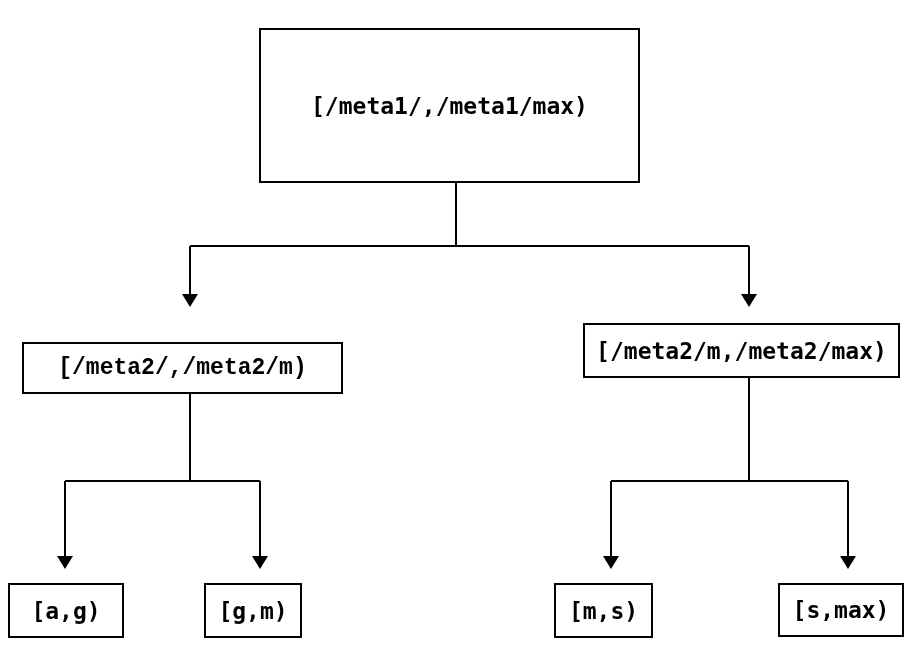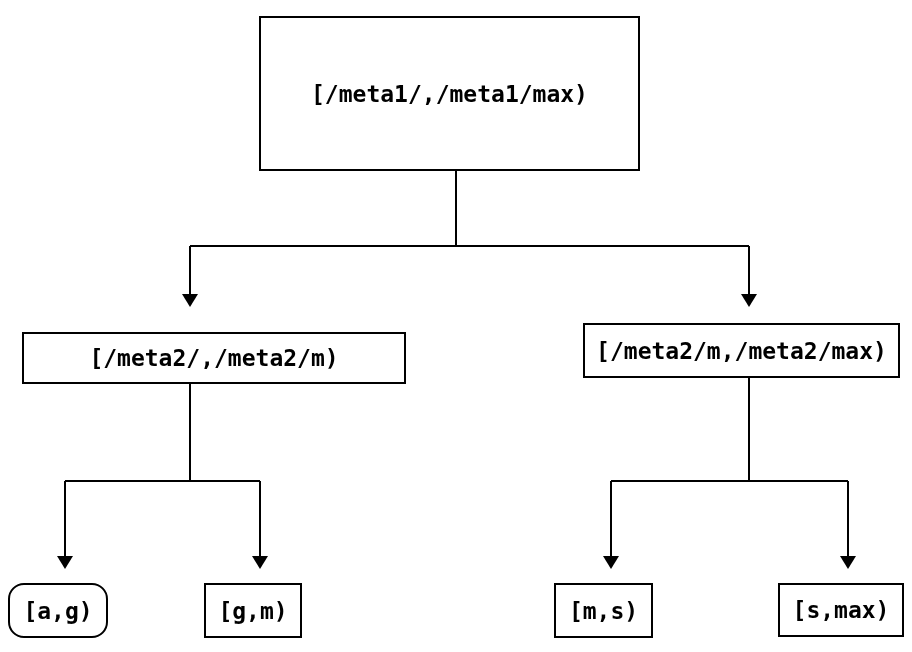--- a/index.html
+++ b/index.html
@@ -29,24 +29,24 @@
     background: #ffffff;
     color: #000000;
     display: flex;
     align-items: center;
     justify-content: center;
     font-size: 23px;
     font-weight: bold;
     white-space: nowrap;
     letter-spacing: 0px;
   }
-  .node-root   { left: 259px; top: 16px;  width: 381px; height: 155px; }
-  .node-l2a    { left: 22px;  top: 332px; width: 384px; height: 52px;  }
+  .node-root   { left: 259px; top: 28px;  width: 381px; height: 155px; }
+  .node-l2a    { left: 22px;  top: 342px; width: 321px; height: 52px; font-family: Liberation Mono, monospace;  }
   .node-l2b    { left: 583px; top: 323px; width: 317px; height: 55px;  }
-  .node-leaf1  { left: 8px;   top: 583px; width: 100px; height: 55px; border-radius: 16px;  }
+  .node-leaf1  { left: 8px;   top: 583px; width: 116px; height: 55px;  }
   .node-leaf2  { left: 204px; top: 583px; width: 98px;  height: 55px;  }
   .node-leaf3  { left: 554px; top: 583px; width: 99px;  height: 55px;  }
   .node-leaf4  { left: 778px; top: 583px; width: 126px; height: 54px;  }
 </style>
 </head>
 <body>
 
 <div class="canvas">
 
   <svg class="edges" viewBox="0 0 912 652" xmlns="http://www.w3.org/2000/svg">

